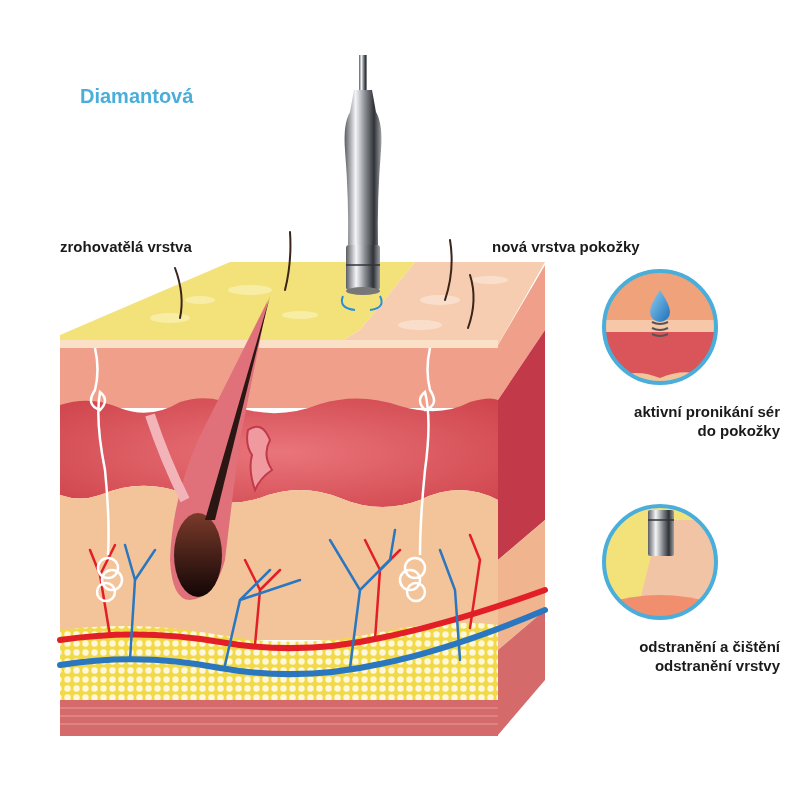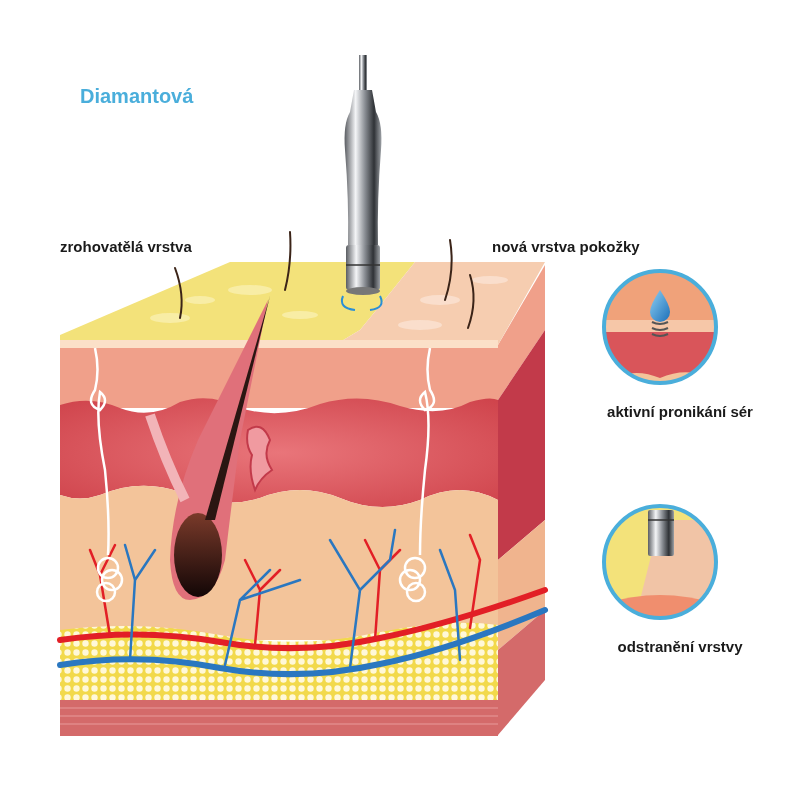--- a/index.html
+++ b/index.html
@@ -1,19 +1,19 @@
 <!DOCTYPE html>
 <html><head>
 <meta charset="utf-8">
 <style>
   html, body { margin:0; padding:0; background:#ffffff; }
   body { width:800px; height:800px; position:relative; overflow:hidden; font-family:"Liberation Sans", sans-serif; }
   .title { position:absolute; left:80px; top:82px; color:#4aaedb; font-weight:bold; font-size:20px; line-height:29px; }
   .label { position:absolute; color:#1a1a1a; font-weight:bold; font-size:15px; line-height:19px; }
-  .center { text-align:center; }
+  .center { text-align:right; }
   svg.scene { position:absolute; left:0; top:0; }
 </style>
 </head>
 <body>
 
 <div class="title">
   <div>Diamantová</div>
 </div>
 
 <svg class="scene" width="800" height="800" viewBox="0 0 800 800">
@@ -158,17 +158,19 @@
     <rect x="648" y="510" width="26" height="46" rx="2" fill="url(#metal)"></rect>
     <line x1="648" y1="520" x2="674" y2="520" stroke="#333" stroke-width="1.5"></line>
   </g>
 </svg>
 
 <div class="label" style="left:60px; top:237px;">zrohovatělá vrstva</div>
 <div class="label" style="left:492px; top:237px;">nová vrstva pokožky</div>
 
 <div class="label center" style="left:580px; top:402px; width:200px;">
   <div>aktivní pronikání sér</div>
+  <div>do pokožky</div>
 </div>
 
 <div class="label center" style="left:580px; top:637px; width:200px;">
+  <div>odstranění a čištění</div>
   <div>odstranění vrstvy</div>
 </div>
 
 </body></html>

